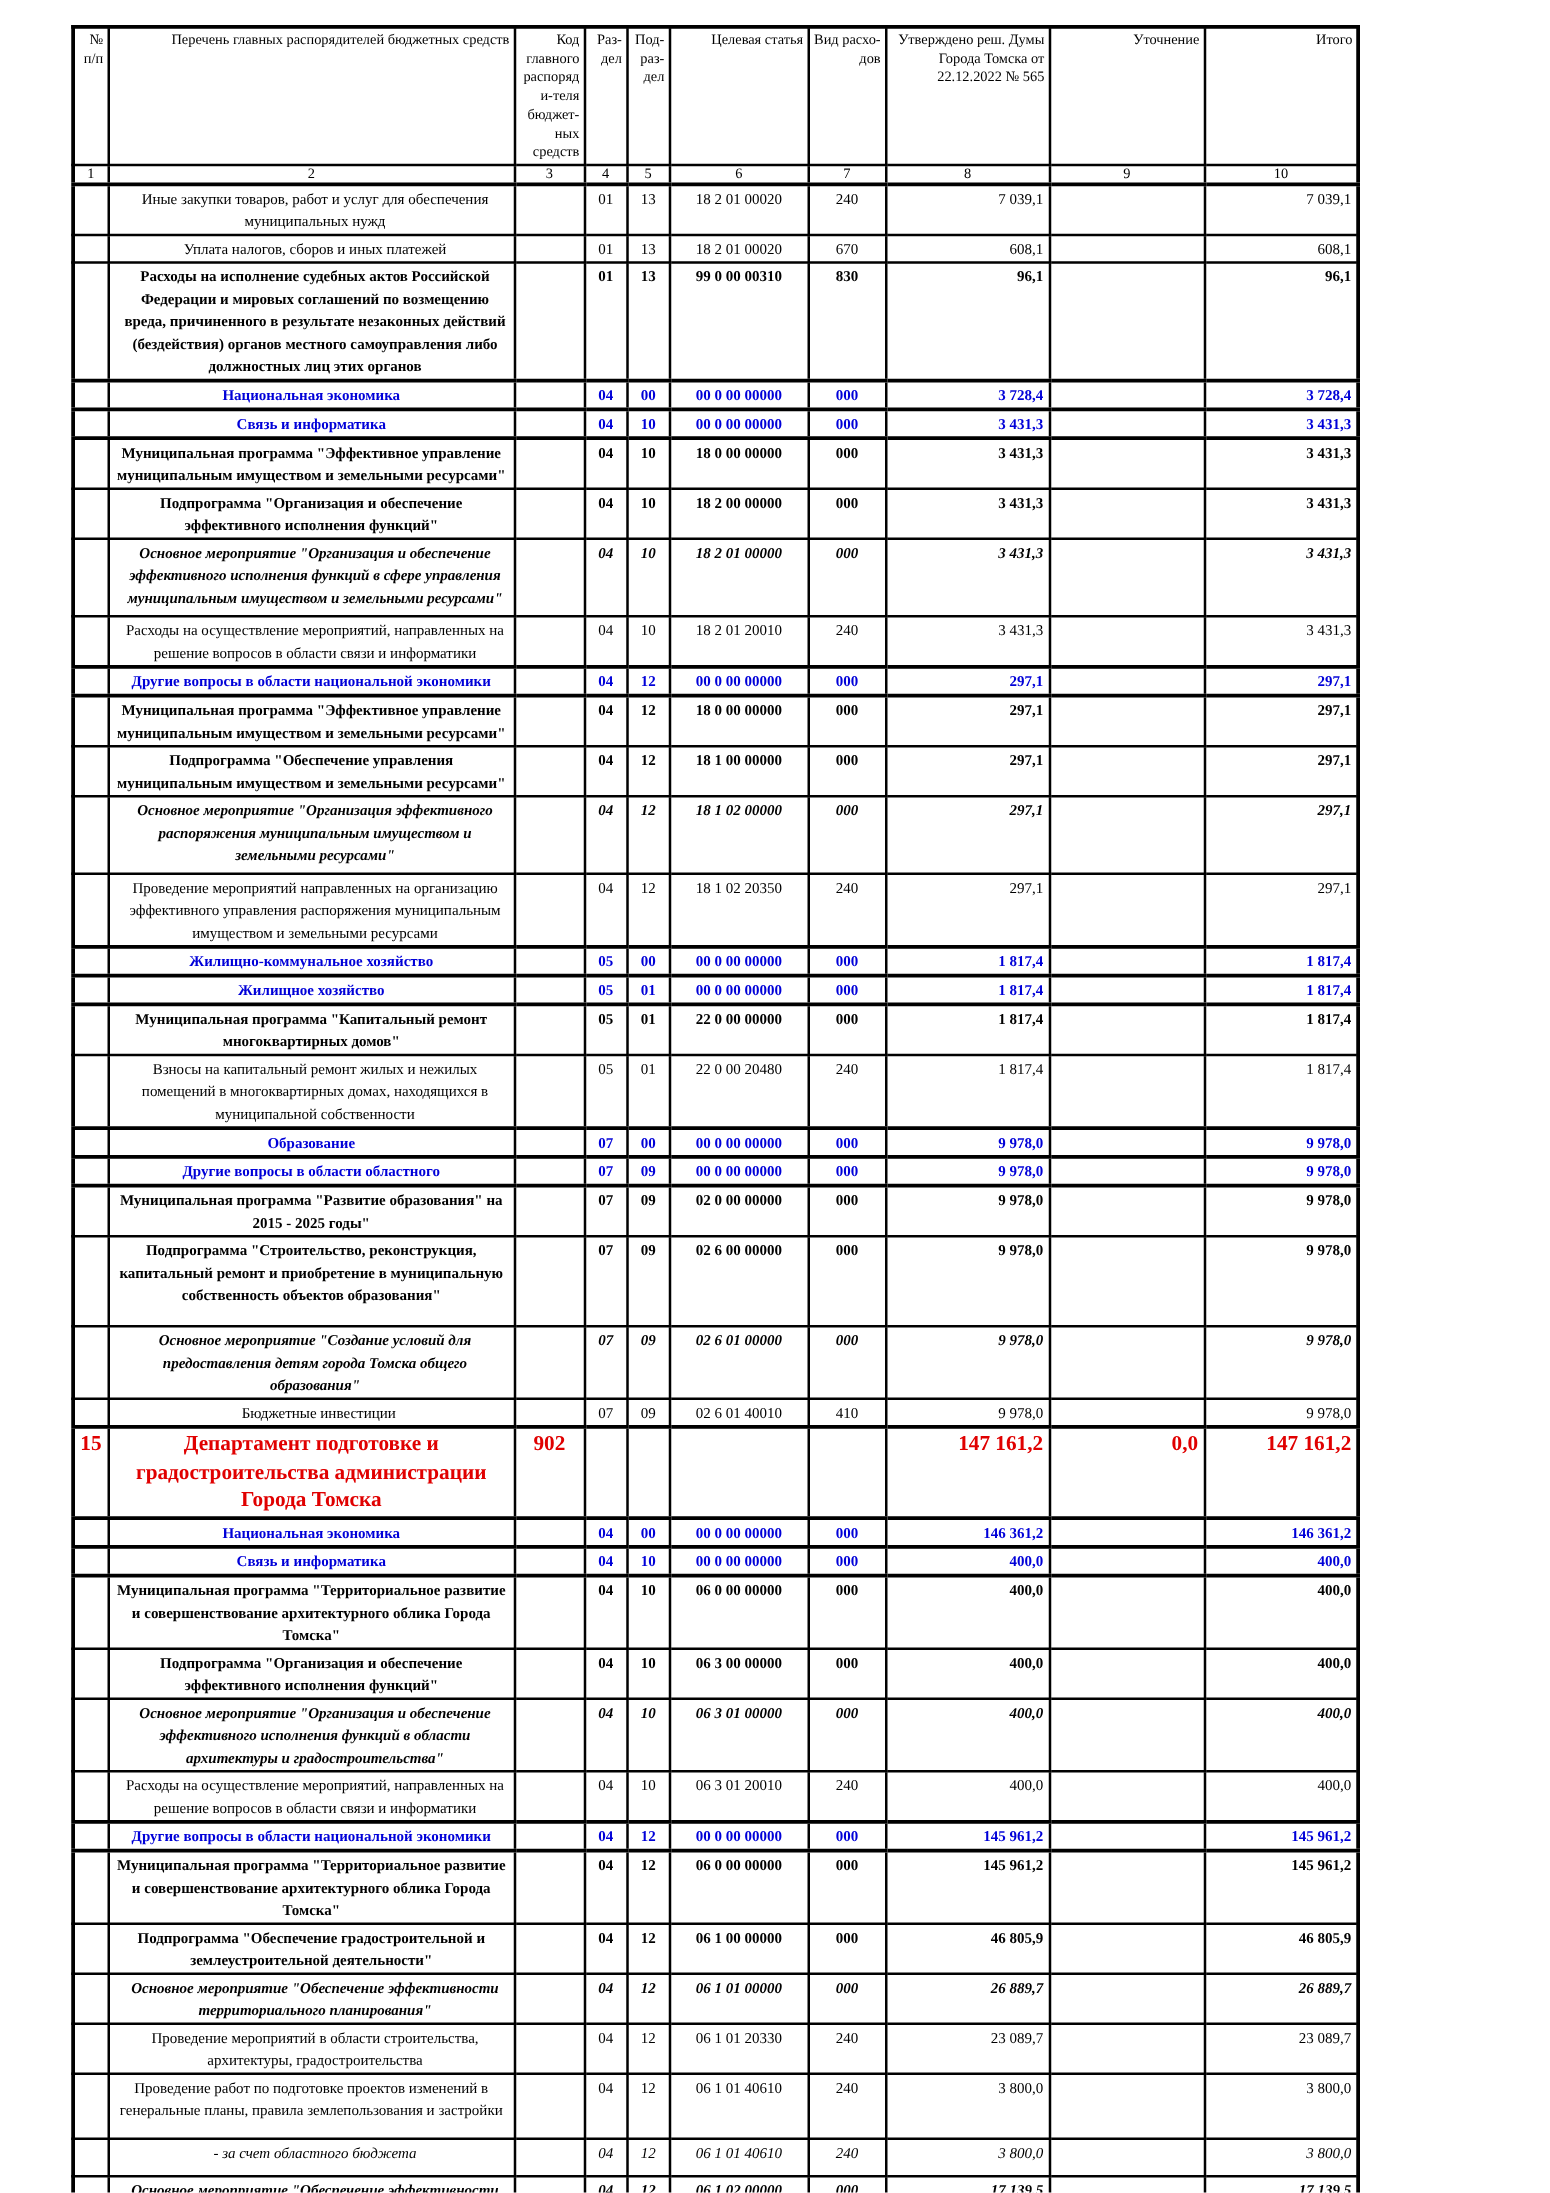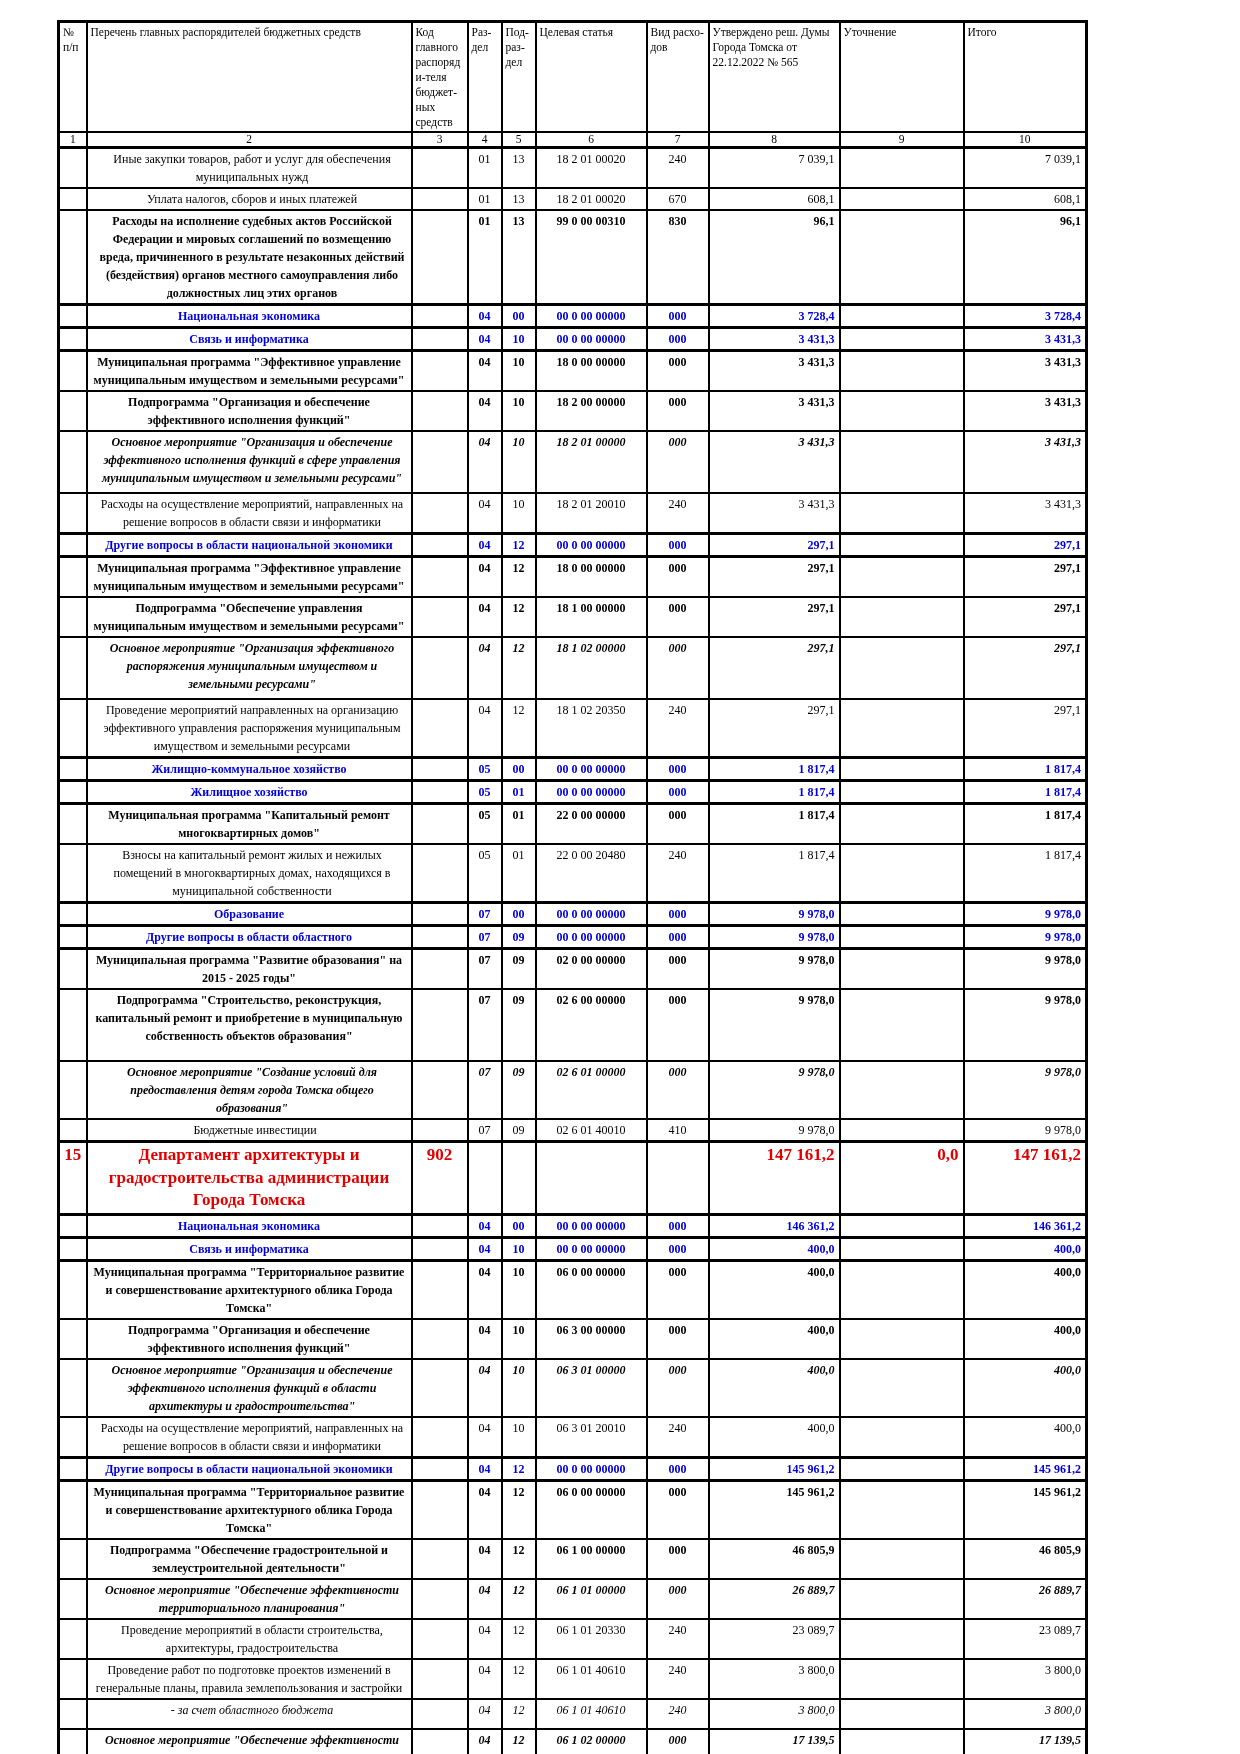--- a/index.html
+++ b/index.html
@@ -1,20 +1,20 @@
 <!DOCTYPE html>
 <html style="--blue: #0000d8; --red: #e00000;"><head>
 <meta charset="utf-8">
 <style>
   html,body{margin:0;padding:0;background:#fff;}
   body{width:1240px;height:1754px;font-family:"Liberation Serif",serif;color:#000;}
   .page{position:relative;width:1240px;height:1754px;overflow:hidden;}
   table.budget{position:absolute;left:57px;top:20px;width:1028px;border-collapse:collapse;table-layout:fixed;}
   th,td{border:2px solid #000;vertical-align:top;font-size:12px;line-height:1.5;padding:1px 3px;overflow:hidden;word-wrap:break-word;}
-  thead tr.labels th{height:96px;font-weight:normal;text-align:left;font-size:11.5px;line-height:1.3;padding-top:2px;}
+  thead tr.labels th{height:96px;font-weight:normal;text-align:right;font-size:11.5px;line-height:1.3;padding-top:2px;}
   thead tr.nums th{font-weight:normal;text-align:center;font-size:11.5px;line-height:13px;height:13px;padding:0;border-bottom:3px solid #000;}
   td.c-mid{text-align:center;}
   td.c-rt{text-align:right;padding-right:4px;}
   td.c-name{text-align:center;}
   td.ind-0{padding-left:3px;}
   td.ind-1{padding-left:9px;}
   td.ind-2{padding-left:15px;}
   tr.s-b td{font-weight:bold;}
   tr.s-bi td{font-weight:bold;font-style:italic;}
   tr.s-i td{font-style:italic;}
@@ -350,21 +350,21 @@
           <td class="c-mid">07</td>
           <td class="c-mid">09</td>
           <td class="c-mid">02 6 01 40010</td>
           <td class="c-mid">410</td>
           <td class="c-rt">9 978,0</td>
           <td class="c-rt"></td>
           <td class="c-rt">9 978,0</td>
         </tr>
         <tr class="s-red tt">
           <td class="c-mid">15</td>
-          <td class="c-name ind-0">Департамент архитектуры и градостроительства администрации Города Томска</td>
+          <td class="c-name ind-0">Департамент подготовке и градостроительства администрации Города Томска</td>
           <td class="c-mid">902</td>
           <td class="c-mid"></td>
           <td class="c-mid"></td>
           <td class="c-mid"></td>
           <td class="c-mid"></td>
           <td class="c-rt">147 161,2</td>
           <td class="c-rt">0,0</td>
           <td class="c-rt">147 161,2</td>
         </tr>
         <tr class="s-blue tt">
@@ -492,21 +492,21 @@
           <td class="c-name ind-1">Проведение мероприятий в области строительства, архитектуры, градостроительства</td>
           <td class="c-mid"></td>
           <td class="c-mid">04</td>
           <td class="c-mid">12</td>
           <td class="c-mid">06 1 01 20330</td>
           <td class="c-mid">240</td>
           <td class="c-rt">23 089,7</td>
           <td class="c-rt"></td>
           <td class="c-rt">23 089,7</td>
         </tr>
-        <tr class="s-n" style="height: 40px;">
+        <tr class="s-n" style="height: 52px;">
           <td class="c-mid"></td>
           <td class="c-name ind-0">Проведение работ по подготовке проектов изменений  в генеральные планы, правила землепользования и застройки</td>
           <td class="c-mid"></td>
           <td class="c-mid">04</td>
           <td class="c-mid">12</td>
           <td class="c-mid">06 1 01 40610</td>
           <td class="c-mid">240</td>
           <td class="c-rt">3 800,0</td>
           <td class="c-rt"></td>
           <td class="c-rt">3 800,0</td>

